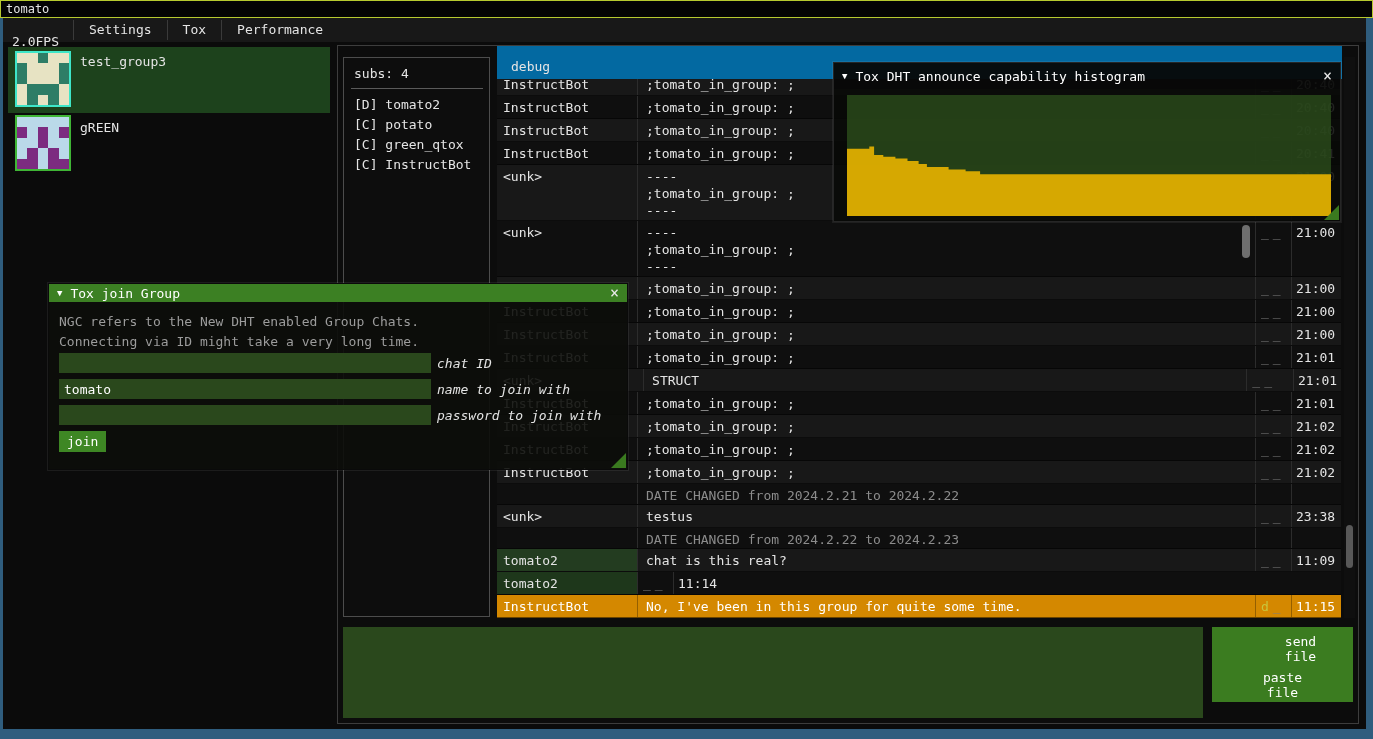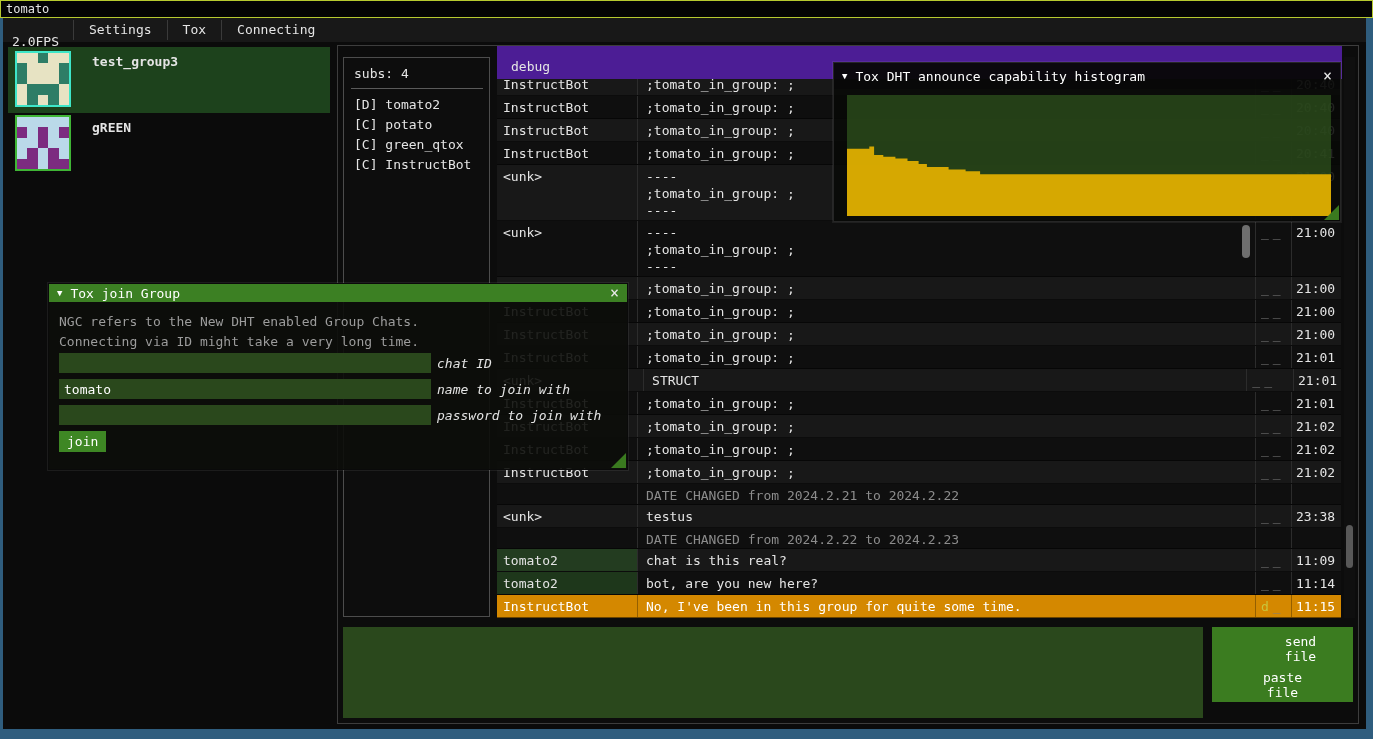--- a/index.html
+++ b/index.html
@@ -20,33 +20,33 @@
   .menubar .mitem { line-height:24px; padding:0 15px; cursor:default; }
   .menubar .fps { padding:0 14px 0 9px;margin-top:12px; }
   .menubar .msep { width:1px; background:#3a3a3a; margin:2px 0; }
 
   
   .group-row { position:absolute; left:8px; width:322px; }
   .group-row.selected { background:#1d421c; }
   .avatar { position:absolute; display:grid; grid-template-columns:repeat(5,1fr); grid-template-rows:repeat(5,1fr);
     width:56px; height:56px; }
   .avatar .px { width:100%; height:100%; }
-  .group-label { position:absolute; left:84px;font-weight:bold; }
+  .group-label { position:absolute; left:72px; }
 
   
   .chat-window { position:absolute; left:337px; top:45px; width:1022px; height:679px;
     border:1px solid #3d3d3d; background:#0c0c0c; }
 
   .members-panel { position:absolute; left:343px; top:57px; width:147px; height:560px;
     border:1px solid #4c4c4c; background:#0d0d0d; z-index:2; }
   .members-title { position:absolute; left:10px; top:8px; }
   .members-sep { position:absolute; left:7px; top:30px; width:132px; height:1px; background:#5a5a5a; }
   .members-list { position:absolute; left:10px; top:37px; line-height:20px; white-space:pre; }
 
-  .debug-header { position:absolute; left:497px; top:46px; width:845px; height:33px; background:#4c1d95;
+  .debug-header { position:absolute; left:497px; top:46px; width:845px; height:33px; background:#0369a1;
     z-index:3; padding:13px 0 0 14px; }
 
   .chatlog { position:absolute; left:497px; top:73px; width:844px; z-index:1; }
   .crow { display:flex; width:844px; border-bottom:1px solid rgba(0,0,0,.5); }
   .crow.even { background:#181818; }
   .crow.odd  { background:#0f0f0f; }
   .crow .cell { line-height:17px; padding-top:3px; overflow:hidden; white-space:pre-line; }
   .crow .c-name { width:140px; padding-left:6px; position:relative; }
   .crow .c-msg  { width:618px; padding-left:8px; border-left:1px solid #2c2c2c; position:relative; }
   .crow .c-flag { width:36px;  padding-left:5px; border-left:1px solid #2c2c2c; color:#7e7e7e; letter-spacing:4px; }
@@ -108,21 +108,21 @@
   <div class="frame-bottom"></div>
 
   <div class="menubar">
     <div class="mitem fps">2.0FPS</div>
     <div style="display:flex;">
         <div class="msep"></div>
         <div class="mitem">Settings</div>
         <div class="msep"></div>
         <div class="mitem">Tox</div>
         <div class="msep"></div>
-        <div class="mitem">Connecting</div>
+        <div class="mitem">Performance</div>
       </div>
   </div>
 
   <div id="sidebar">
       <div class="group-row selected" style="top: 47px; height: 66px;">
         <div class="avatar" style="left: 7px; top: 4px; border: 2px solid rgb(62, 230, 200); background: rgb(231, 227, 195);">
           <div class="px" style="background: rgb(231, 227, 195);"></div>
           <div class="px" style="background: rgb(231, 227, 195);"></div>
           <div class="px" style="background: rgb(46, 125, 102);"></div>
           <div class="px" style="background: rgb(231, 227, 195);"></div>
@@ -298,21 +298,20 @@
         <div class="cell c-time"></div>
       </div>
       <div class="crow even" style="height: 23px;">
         <div class="cell c-name name-green">tomato2</div>
         <div class="cell c-msg">chat is this real?</div>
         <div class="cell c-flag"><span>_</span><span>_</span></div>
         <div class="cell c-time">11:09</div>
       </div>
       <div class="crow odd" style="height: 23px;">
         <div class="cell c-name name-green">tomato2</div>
-        <div class="cell c-msg">bot, are you new here?</div>
         <div class="cell c-flag"><span>_</span><span>_</span></div>
         <div class="cell c-time">11:14</div>
       </div>
       <div class="crow even orange" style="height: 23px;">
         <div class="cell c-name">InstructBot</div>
         <div class="cell c-msg">No, I've been in this group for quite some time.</div>
         <div class="cell c-flag"><span class="flag-d">d</span><span>_</span></div>
         <div class="cell c-time">11:15</div>
       </div>
     </div>

